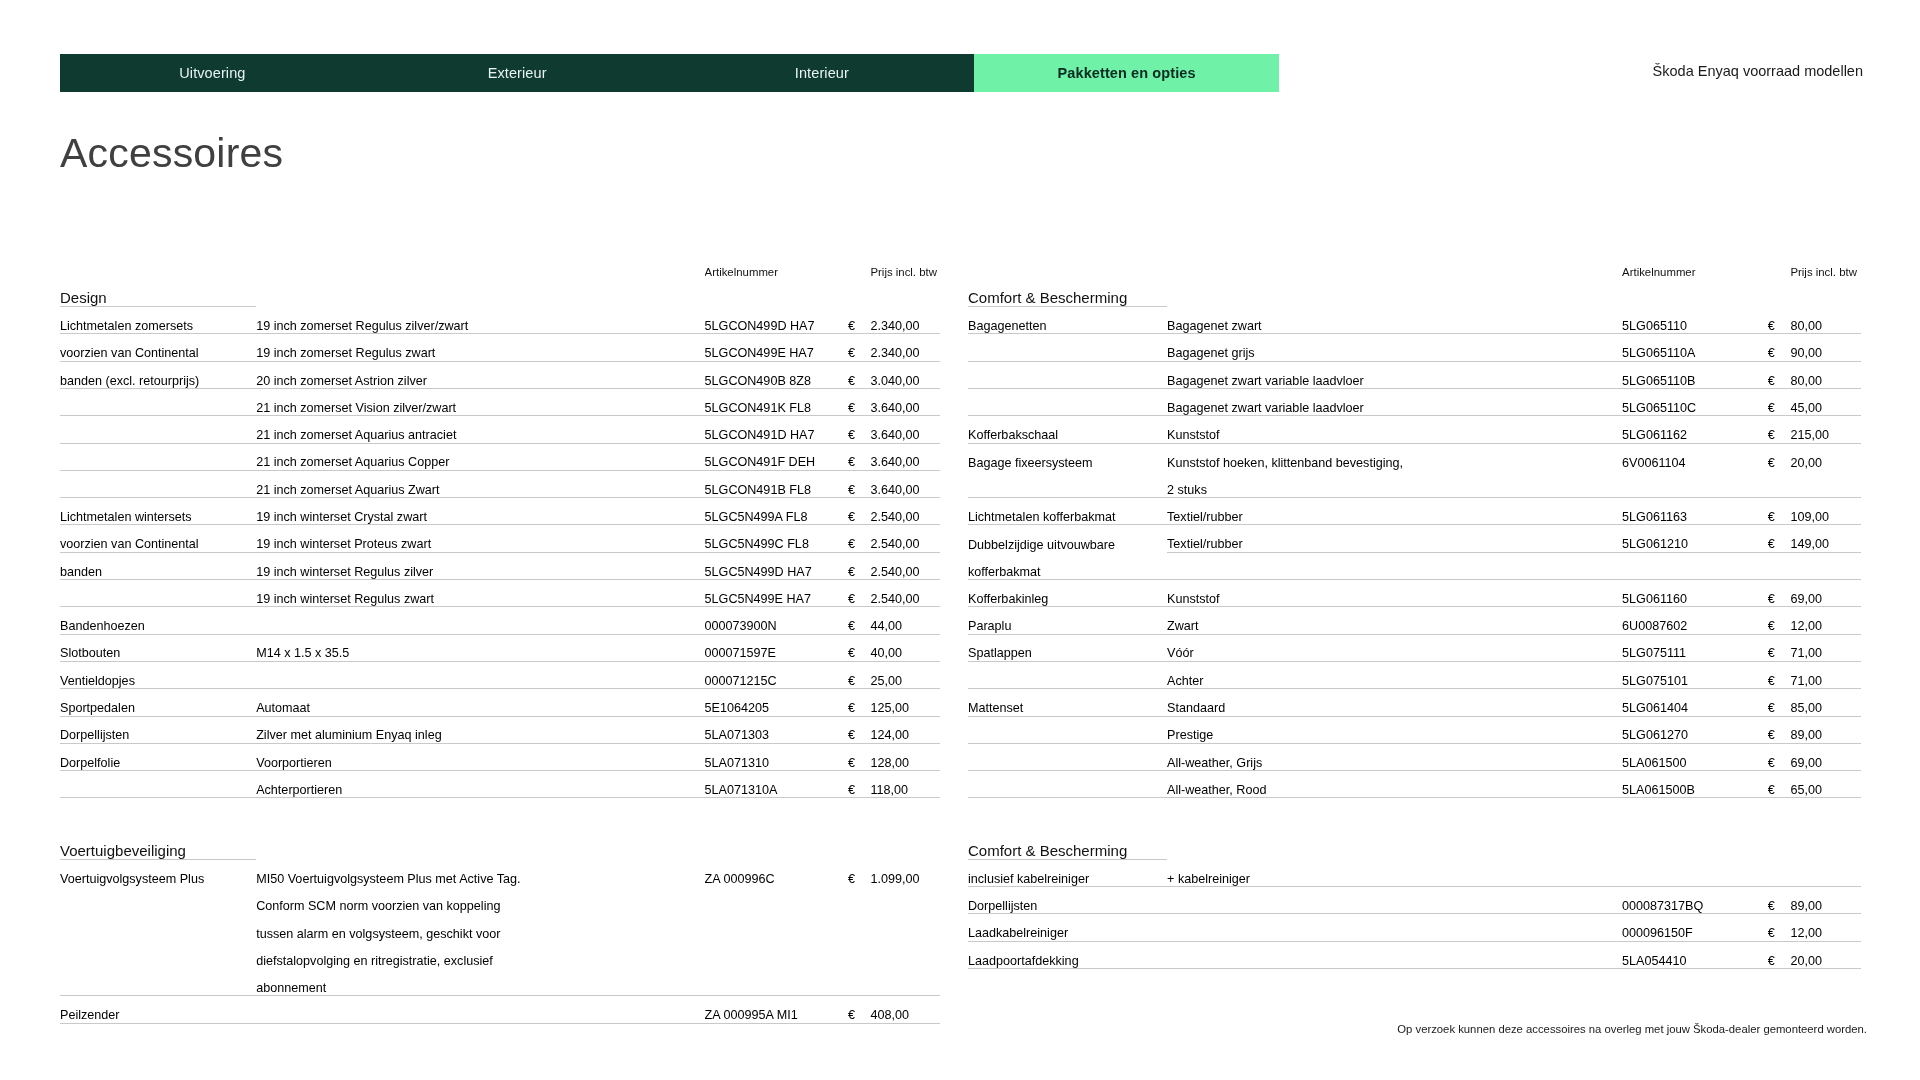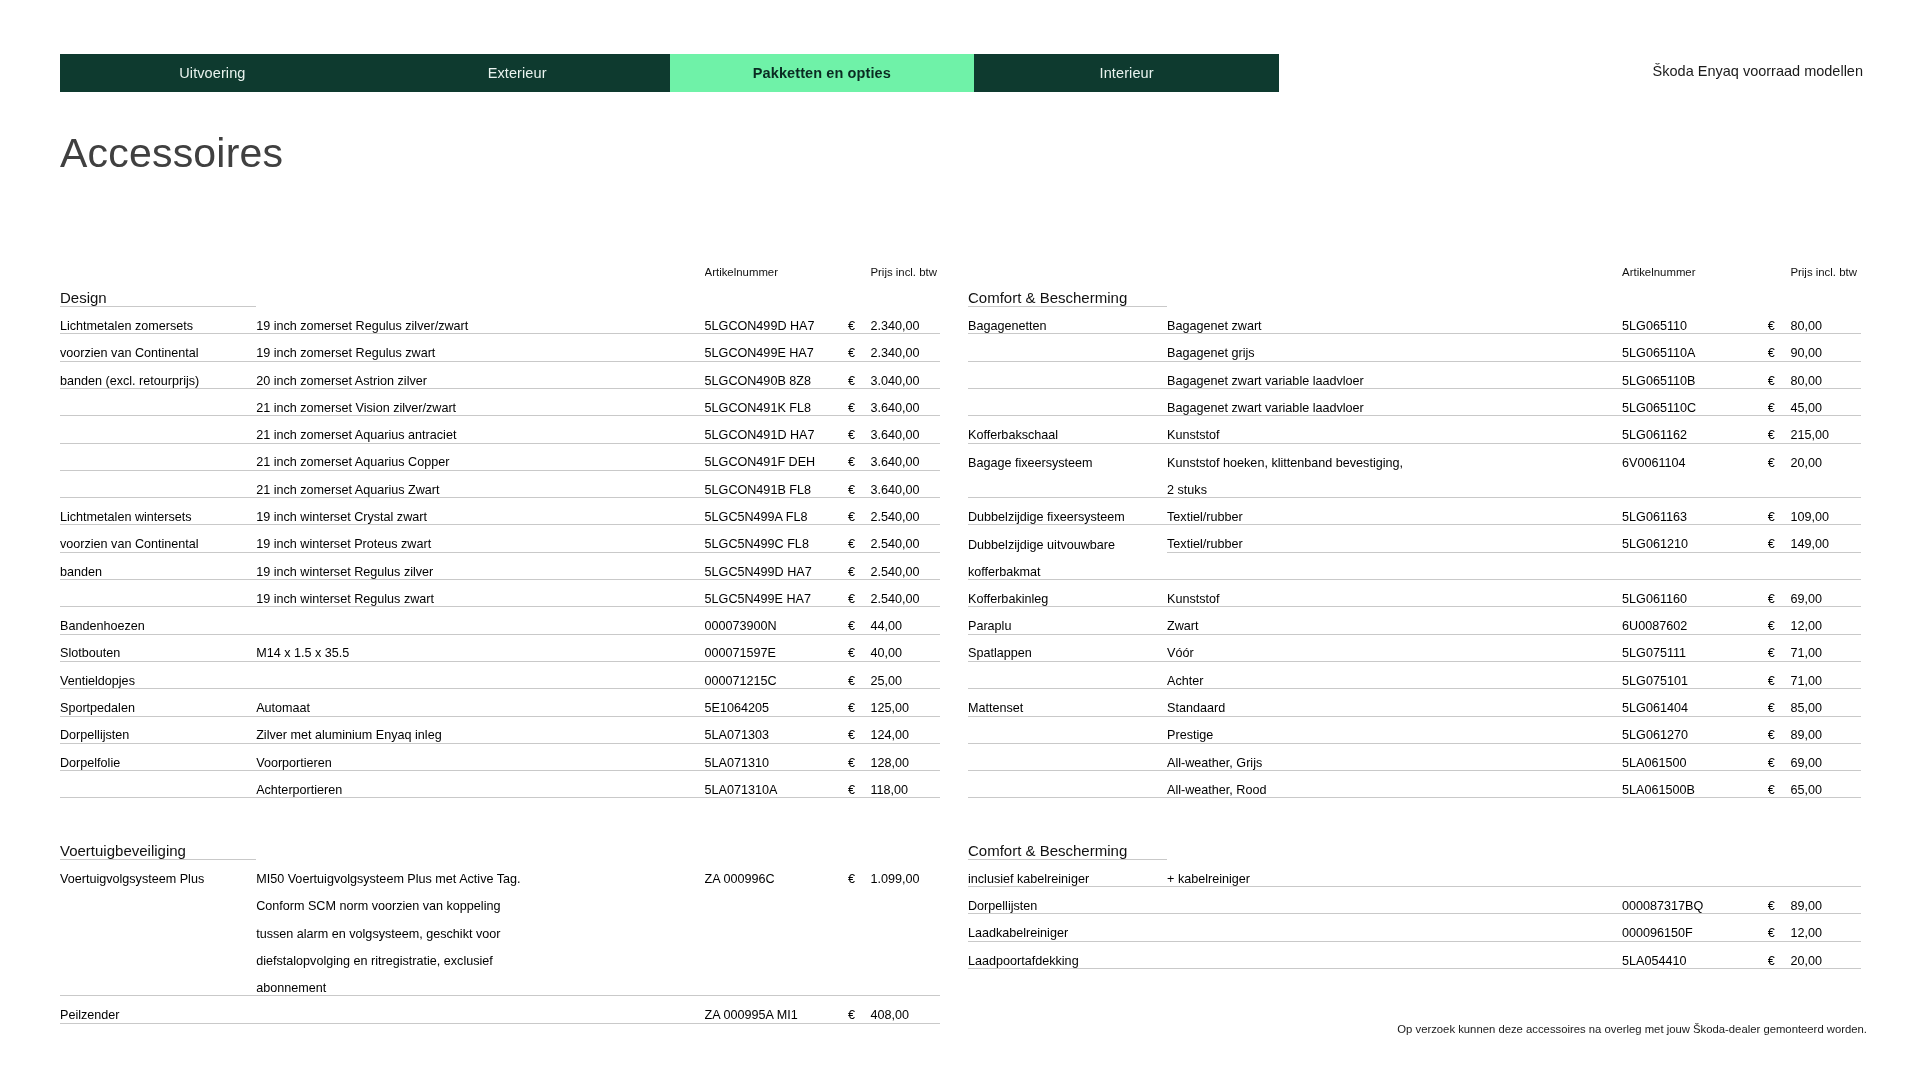--- a/index.html
+++ b/index.html
@@ -123,22 +123,22 @@
   }
 </style>
 </head>
 <body>
 
 <div class="page">
 
   <div class="navbar">
     <div class="nav-item">Uitvoering</div>
     <div class="nav-item">Exterieur</div>
+    <div class="nav-item">Interieur</div>
     <div class="nav-item active">Pakketten en opties</div>
-    <div class="nav-item">Interieur</div>
   </div>
   <div class="doc-title">Škoda Enyaq voorraad modellen</div>
 
   <div class="page-title">Accessoires</div>
 
   <div class="col col-left">
     <table class="acc">
       <tbody>
           <tr class="hdr-row">
         <th class="c-name nb"></th>
@@ -436,21 +436,21 @@
           </tr>
       <tr>
             <td class="c-name"></td>
             <td class="c-desc">2 stuks</td>
             <td class="c-gap"></td>
             <td class="c-art"></td>
             <td class="c-cur"></td>
             <td class="c-price price"></td>
           </tr>
       <tr>
-            <td class="c-name">Dubbelzijdige fixeersysteem</td>
+            <td class="c-name">Lichtmetalen kofferbakmat</td>
             <td class="c-desc">Textiel/rubber</td>
             <td class="c-gap"></td>
             <td class="c-art">5LG061163</td>
             <td class="c-cur cur">€</td>
             <td class="c-price price">109,00</td>
           </tr>
       <tr>
             <td class="c-name nb">Dubbelzijdige uitvouwbare</td>
             <td class="c-desc">Textiel/rubber</td>
             <td class="c-gap"></td>

